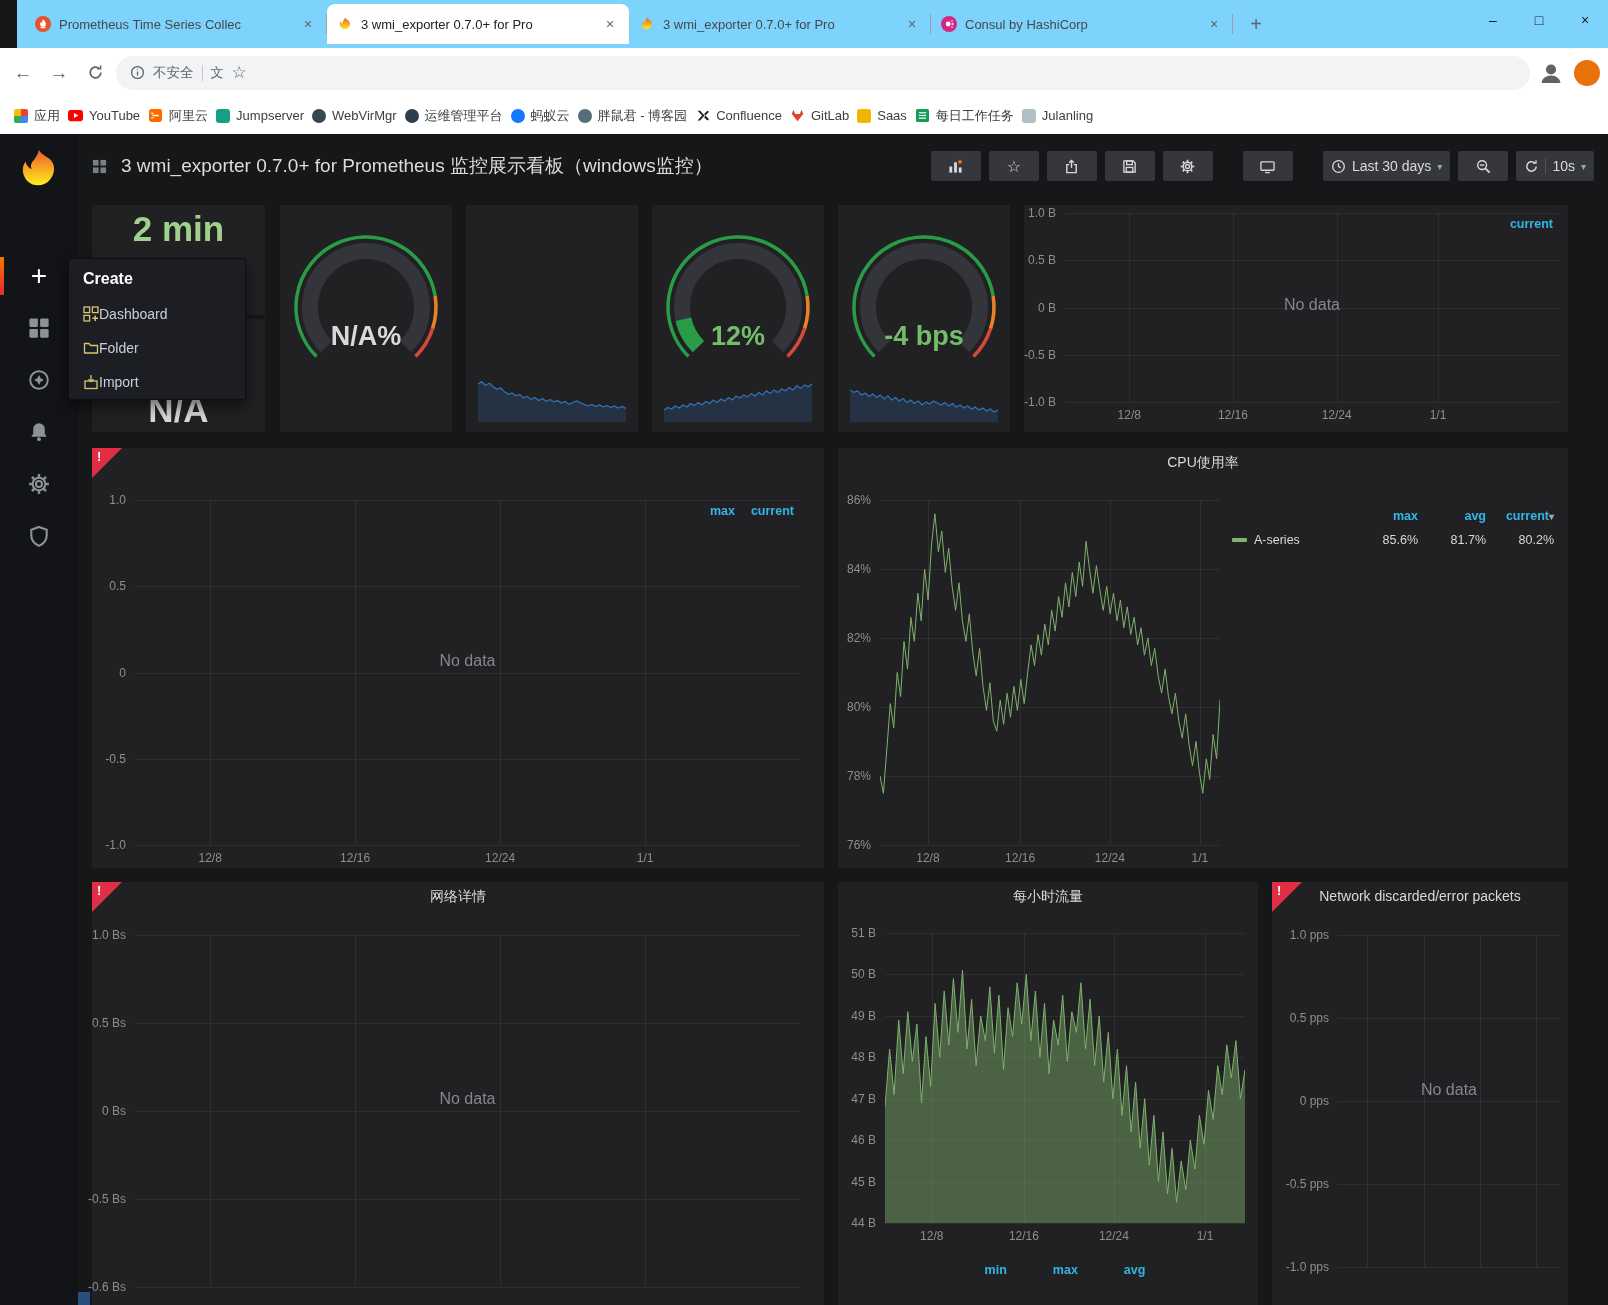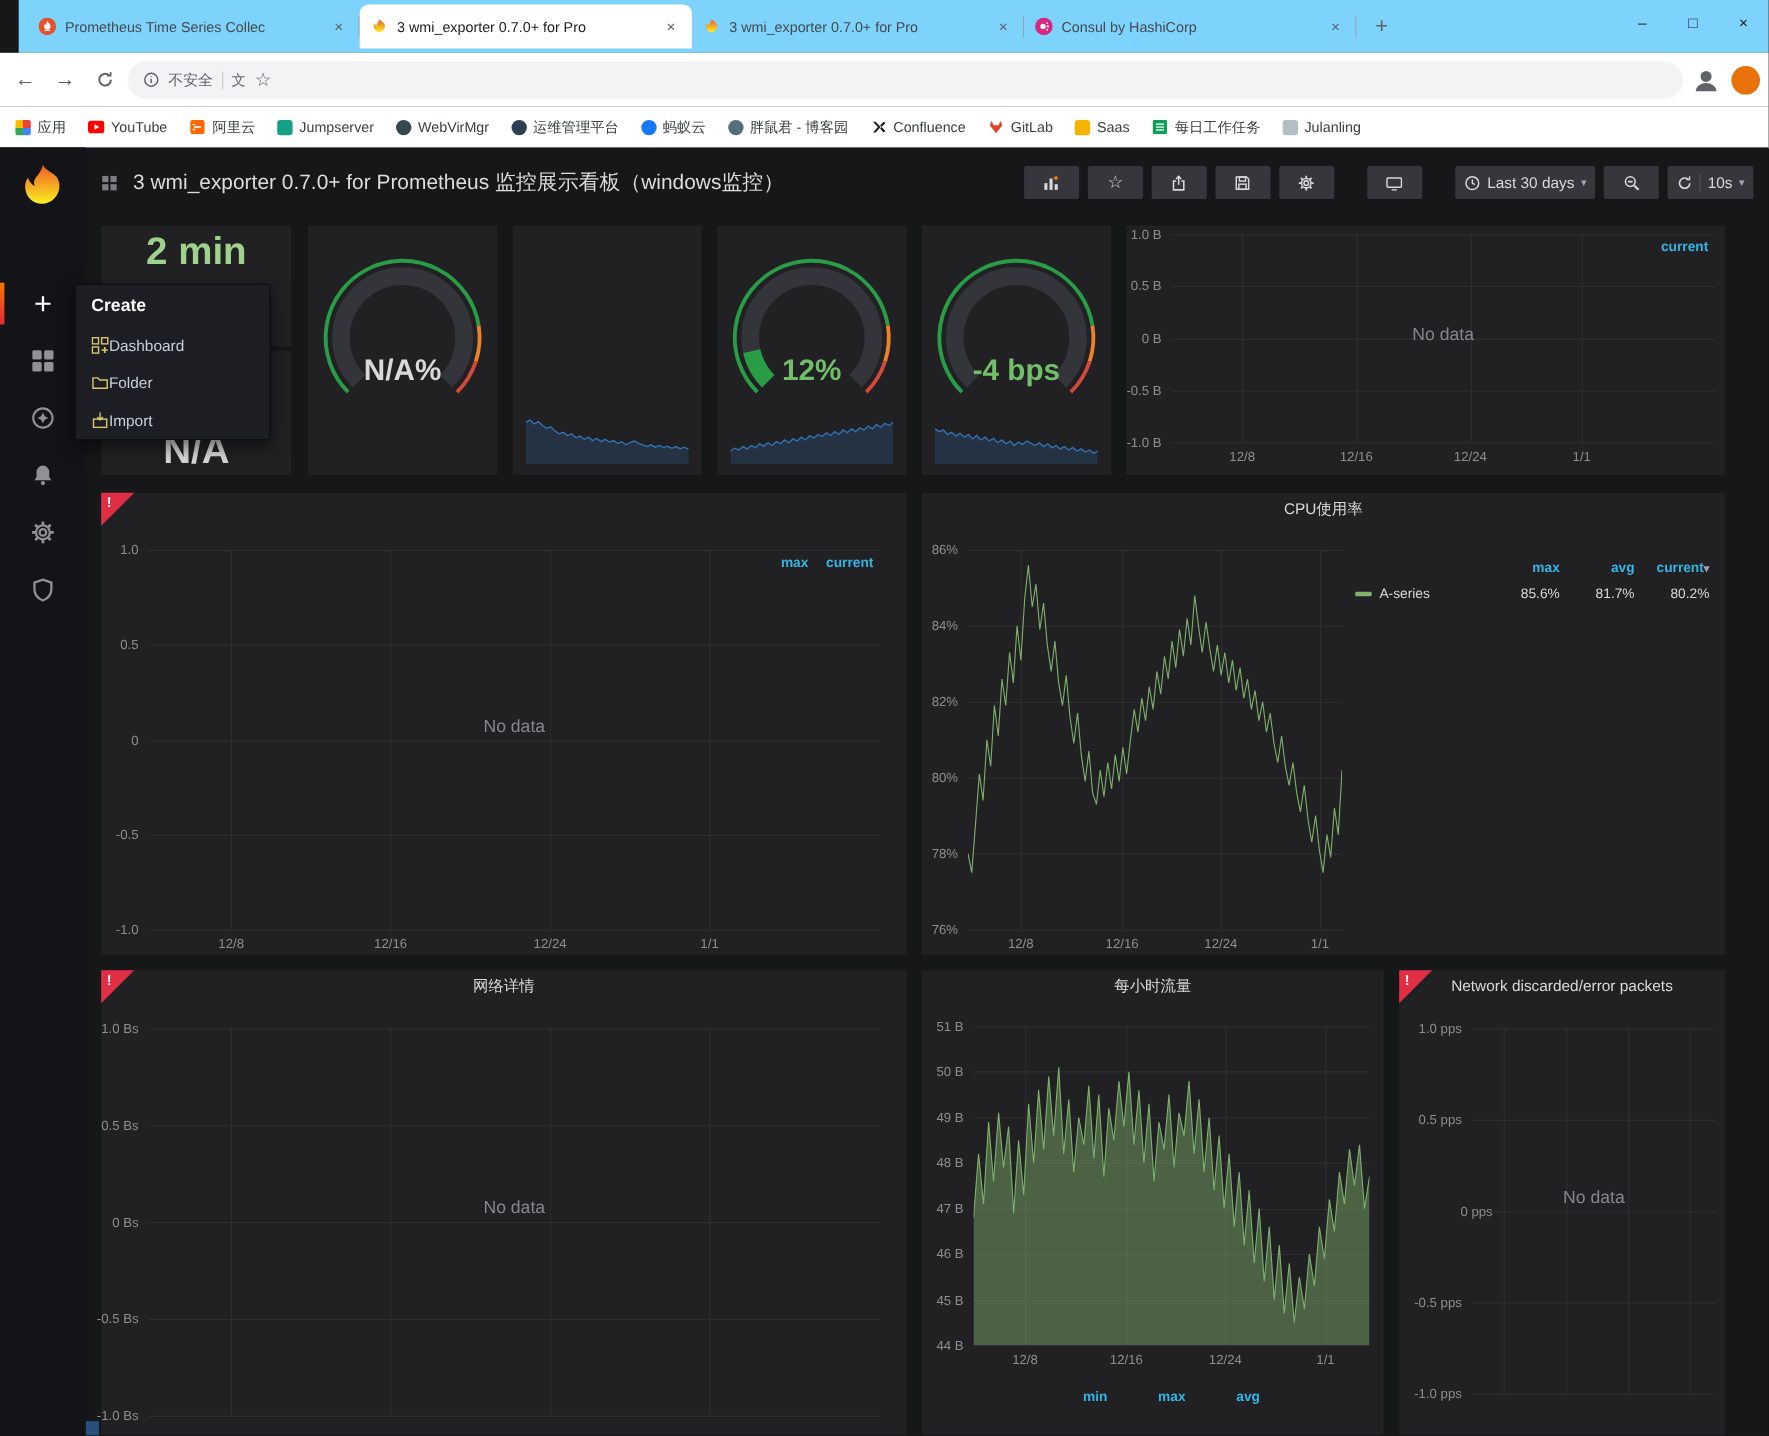--- a/index.html
+++ b/index.html
@@ -21,21 +21,21 @@
   .nav-ic{width:30px;height:30px;display:flex;align-items:center;justify-content:center;font-size:19px;color:#5f6368}
   .nav-ic svg{width:17px;height:17px}
   .omnibox{flex:1;height:34px;border-radius:17px;background:#f1f3f4;display:flex;align-items:center;padding:0 14px;gap:8px}
   .obx-ic{color:#5f6368;font-size:15px;flex:none;display:flex;align-items:center}
   .obx-ic svg{width:15px;height:15px}
   .sec{color:#5f6368;font-size:13.5px;white-space:nowrap}
   .odiv{width:1px;height:16px;background:#c4c7cb;flex:none}
   .url{flex:1;font-size:15px;color:#202124;white-space:nowrap;overflow:hidden}
   .avatar{width:30px;height:30px;flex:none}
   .pdot{width:26px;height:26px;border-radius:50%;background:#e8710a;flex:none;margin-left:2px}
-  .bookmarks{position:absolute;top:97px;left:0;right:0;height:37px;background:#fff;border-bottom:1px solid #e4e6e8;display:flex;align-items:center;gap:20px;padding:0 14px;font-size:13px;color:#3c4043}
+  .bookmarks{position:absolute;top:97px;left:0;right:0;height:37px;background:#fff;border-bottom:1px solid #e4e6e8;display:flex;align-items:center;gap:8px;padding:0 14px;font-size:13px;color:#3c4043}
   .bm{display:flex;align-items:center;gap:6px;white-space:nowrap}
   .bic{width:14px;height:14px;border-radius:3px;display:inline-block;flex:none}
   .bic.round{border-radius:50%}
   .bm svg{width:15px;height:13px;display:block}
   
   .grafana{position:absolute;top:134px;left:0;right:0;bottom:0;background:#161719}
   .g-sidebar{position:absolute;left:0;top:0;bottom:0;width:78px;background:#121418}
   .g-logo{position:absolute;top:12px;left:50%;transform:translateX(-50%)}
   .g-logo svg{width:48px;height:48px}
   .side-nav{position:absolute;top:116px;left:0;right:0}
@@ -568,21 +568,21 @@
       <div class="plot" style="left:43px;top:53px;width:665px;height:352px">
           <div class="hgrid" style="top: 0px;"></div>
           <div class="ylab" style="top: 0px;">1.0 Bs</div>
           <div class="hgrid" style="top: 88px;"></div>
           <div class="ylab" style="top: 88px;">0.5 Bs</div>
           <div class="hgrid" style="top: 176px;"></div>
           <div class="ylab" style="top: 176px;">0 Bs</div>
           <div class="hgrid" style="top: 264px;"></div>
           <div class="ylab" style="top: 264px;">-0.5 Bs</div>
           <div class="hgrid" style="top: 352px;"></div>
-          <div class="ylab" style="top: 352px;">-1.0 Bs</div>
+          <div class="ylab" style="top: 352px;">-0.6 Bs</div>
           <div class="vgrid" style="left: 75.145px;"></div>
           <div class="vgrid" style="left: 220.115px;"></div>
           <div class="vgrid" style="left: 365.085px;"></div>
           <div class="vgrid" style="left: 510.055px;"></div>
           <div class="nodata">No data</div>
         </div>
     </div>
 
     <div class="panel" style="left:760px;top:684px;width:420px;height:430px">
       <div class="panel-title">每小时流量</div>
@@ -627,21 +627,21 @@
       <div class="err-corner">
           <span class="err-mark">!</span>
         </div>
       <div class="panel-title">Network discarded/error packets</div>
       <div class="plot" style="left:66px;top:53px;width:222px;height:332px">
           <div class="hgrid" style="top: 0px;"></div>
           <div class="ylab" style="top: 0px;">1.0 pps</div>
           <div class="hgrid" style="top: 83px;"></div>
           <div class="ylab" style="top: 83px; padding-left: 48px;">0.5 pps</div>
           <div class="hgrid" style="top: 166px;"></div>
-          <div class="ylab" style="top: 166px; margin-left: 28px;">0 pps</div>
+          <div class="ylab" style="top: 166px;">0 pps</div>
           <div class="hgrid" style="top: 249px;"></div>
           <div class="ylab" style="top: 249px;">-0.5 pps</div>
           <div class="hgrid" style="top: 332px;"></div>
           <div class="ylab" style="top: 332px;">-1.0 pps</div>
           <div class="vgrid" style="left: 28.86px;"></div>
           <div class="vgrid" style="left: 85.692px;"></div>
           <div class="vgrid" style="left: 142.08px;"></div>
           <div class="vgrid" style="left: 197.58px;"></div>
           <div class="nodata">No data</div>
         </div>

